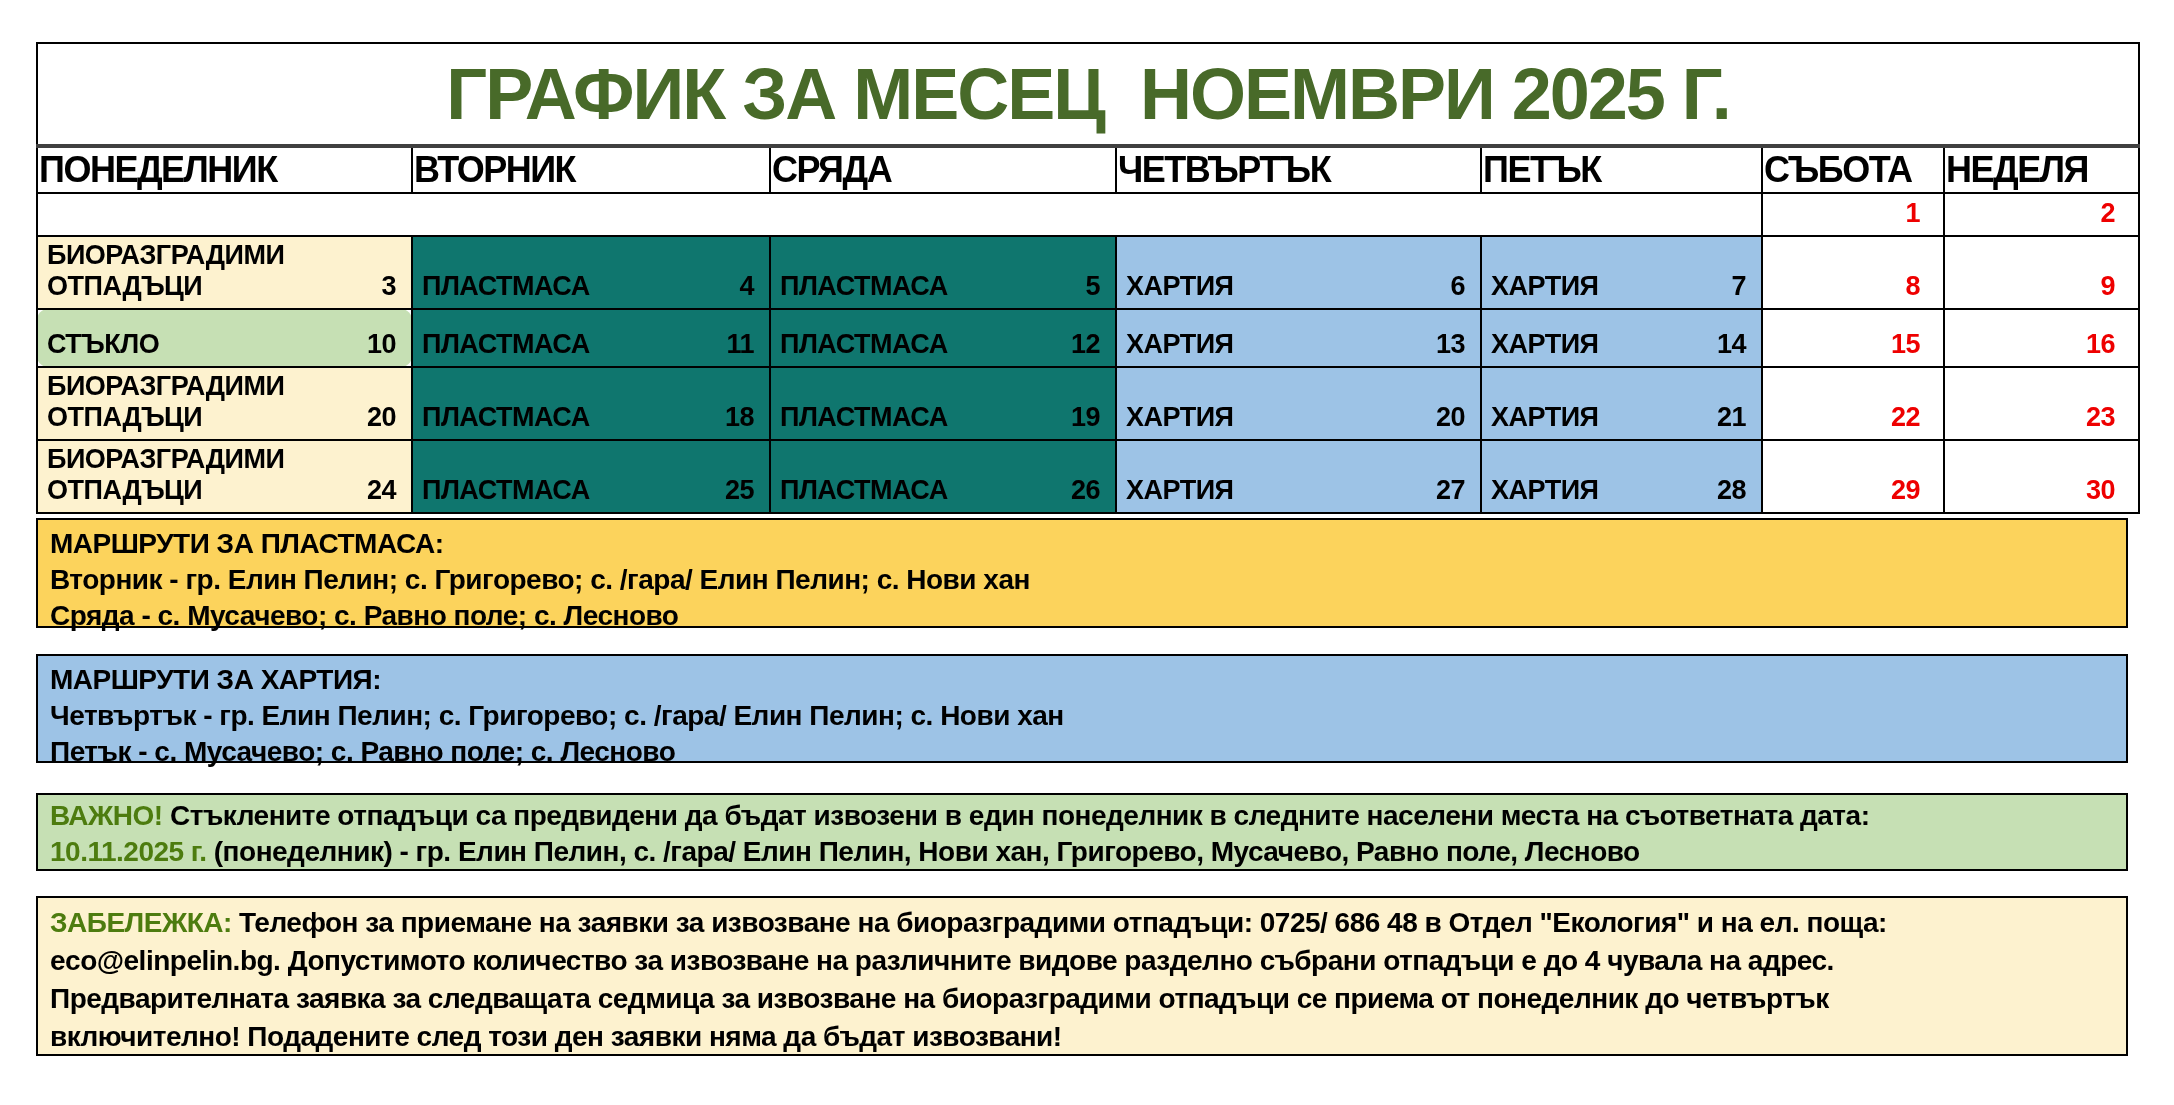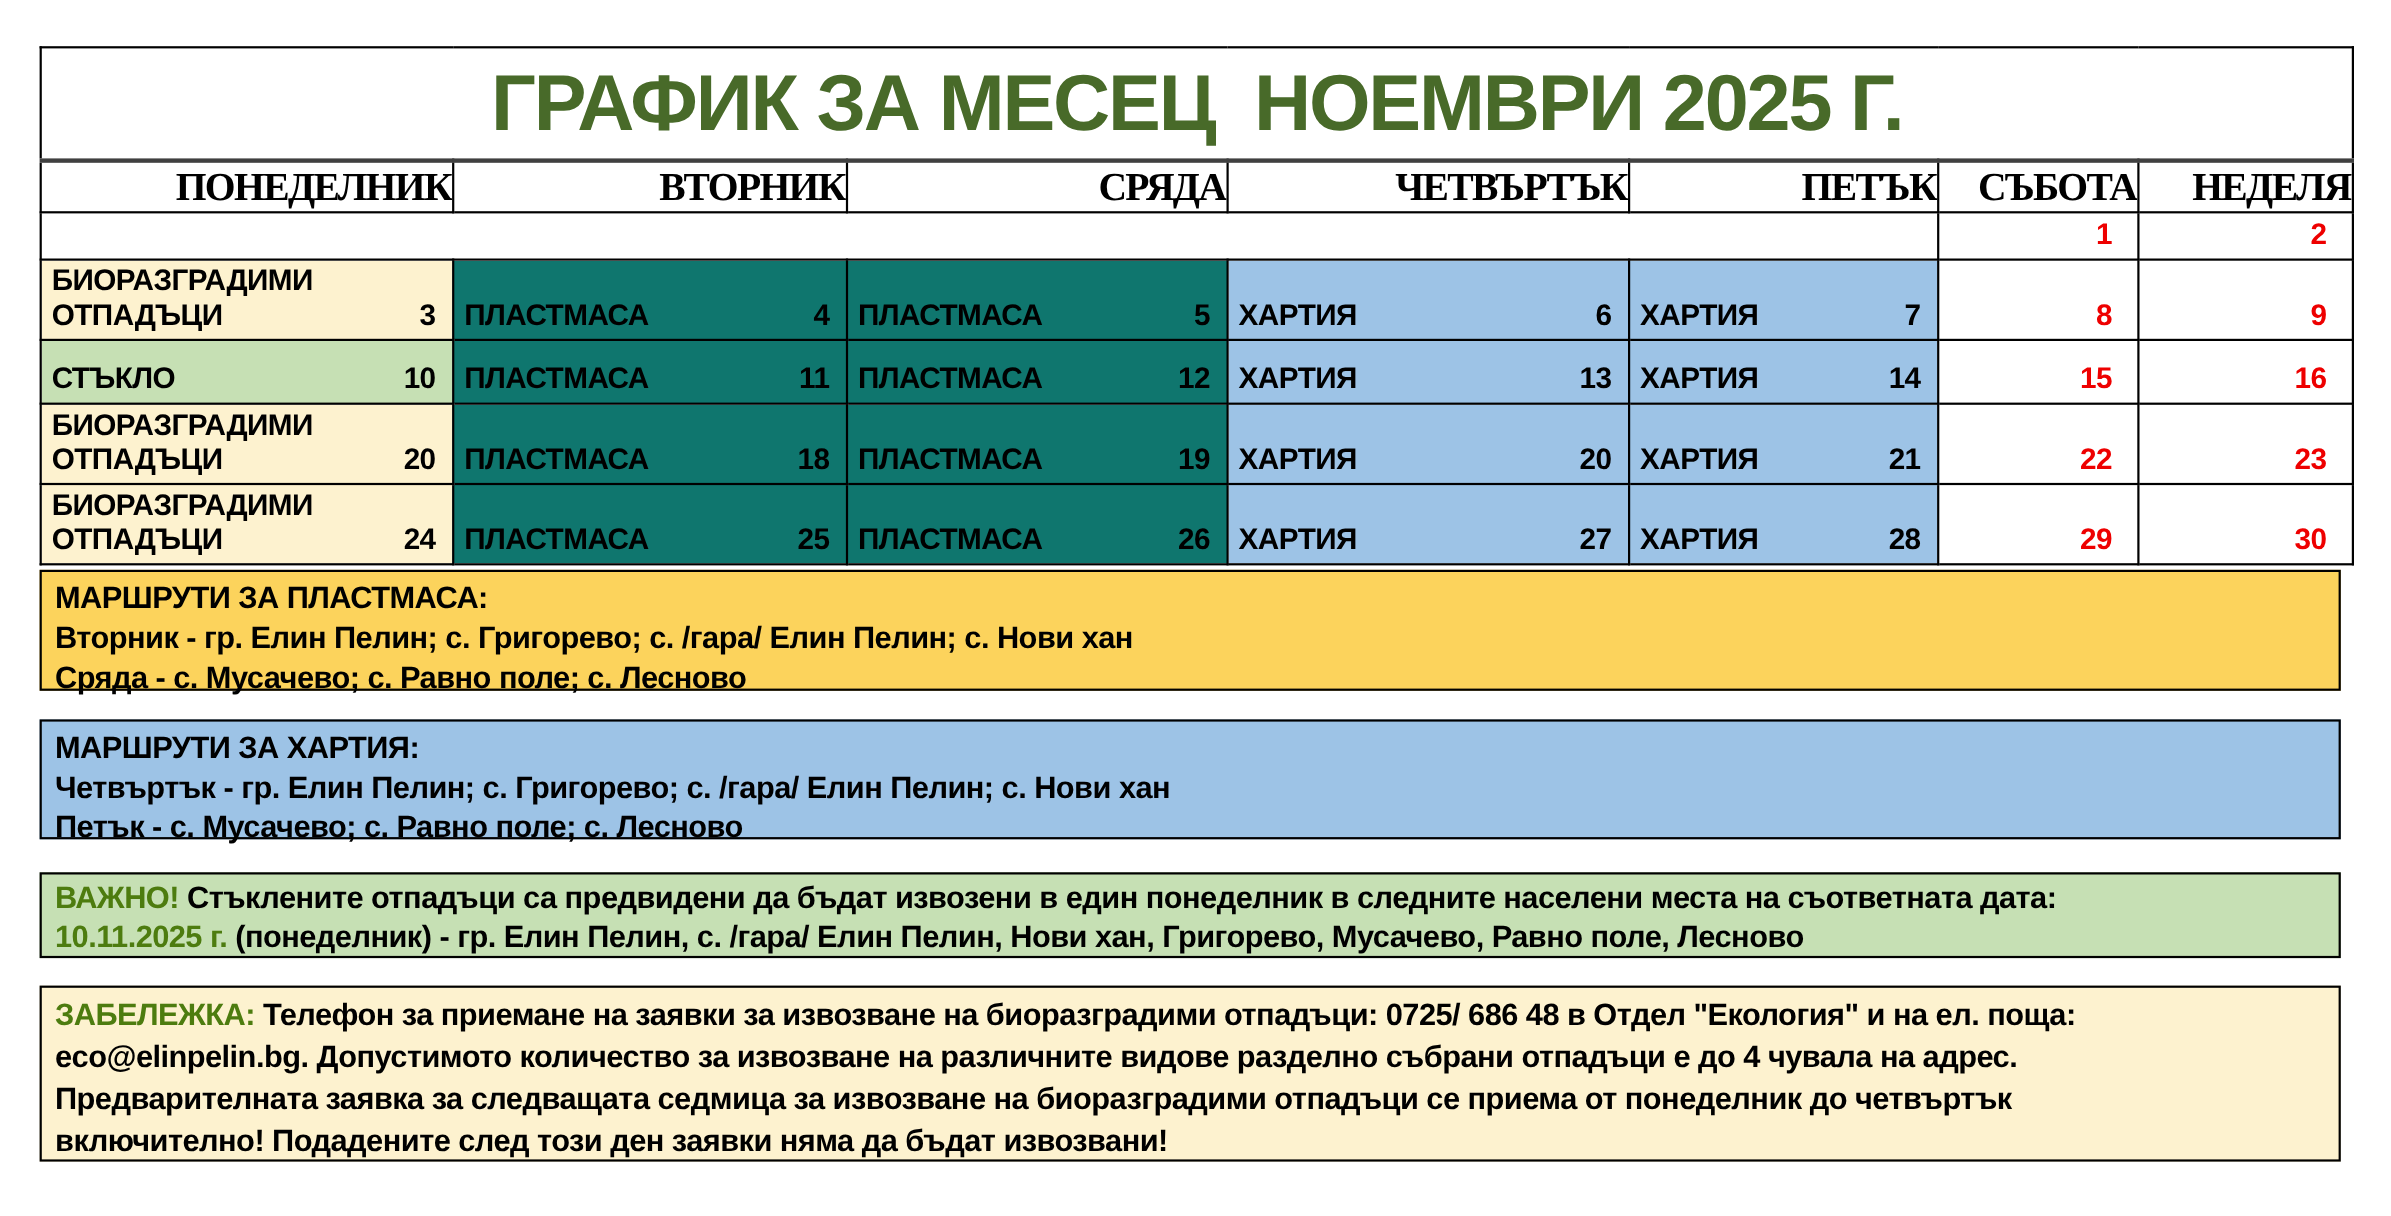--- a/index.html
+++ b/index.html
@@ -19,38 +19,38 @@
     table-layout:fixed;
     width:2102px;
   }
   table.cal td{border:2px solid #000;box-sizing:border-box;overflow:hidden;}
   tr.r-title td{
     height:103px;text-align:center;vertical-align:middle;
     color:#486a29;font-size:72px;letter-spacing:-2px;white-space:pre;
     border-bottom:4px solid #404040;
   }
   tr.r-days td{
-    height:45px;text-align:right;vertical-align:middle;
-    font-size:36px;letter-spacing:-1.5px;font-family:Liberation Serif, serif;
+    height:45px;text-align:left;vertical-align:middle;
+    font-size:36px;letter-spacing:-1.5px;
   }
   tr.rw td{vertical-align:bottom;}
   tr.r1 td{height:43px;}
   tr.r2 td{height:67px;}
   tr.r3 td{height:58px;}
   tr.r4 td{height:67px;}
   tr.r5 td{height:65px;}
   .cellwrap{
     display:flex;justify-content:space-between;align-items:flex-end;
     padding:2px 8px 5px 8px;font-size:27px;line-height:31px;
   }
   .cellwrap .num{padding-right:6px;white-space:nowrap;}
   td.bio{background:#fdf2cf;margin-left:27px;}
   td.plastic{background:#0f766e;}
   td.paper{background:#9dc3e6;}
-  td.glass{background:#c6e0b4;}
+  td.glass{background:#c6e0b4;border-radius:11px;}
   td.weekend{background:#ffffff;}
   td.weekend .cellwrap{justify-content:flex-end;}
   td.weekend .num{color:#ee0000;padding-right:14px;}
   td.merged-empty{background:#ffffff;}
   .box{
     position:absolute;left:36px;width:2092px;box-sizing:border-box;
     border:2px solid #000;
     padding:6px 12px;
     font-size:28px;line-height:36px;
   }

